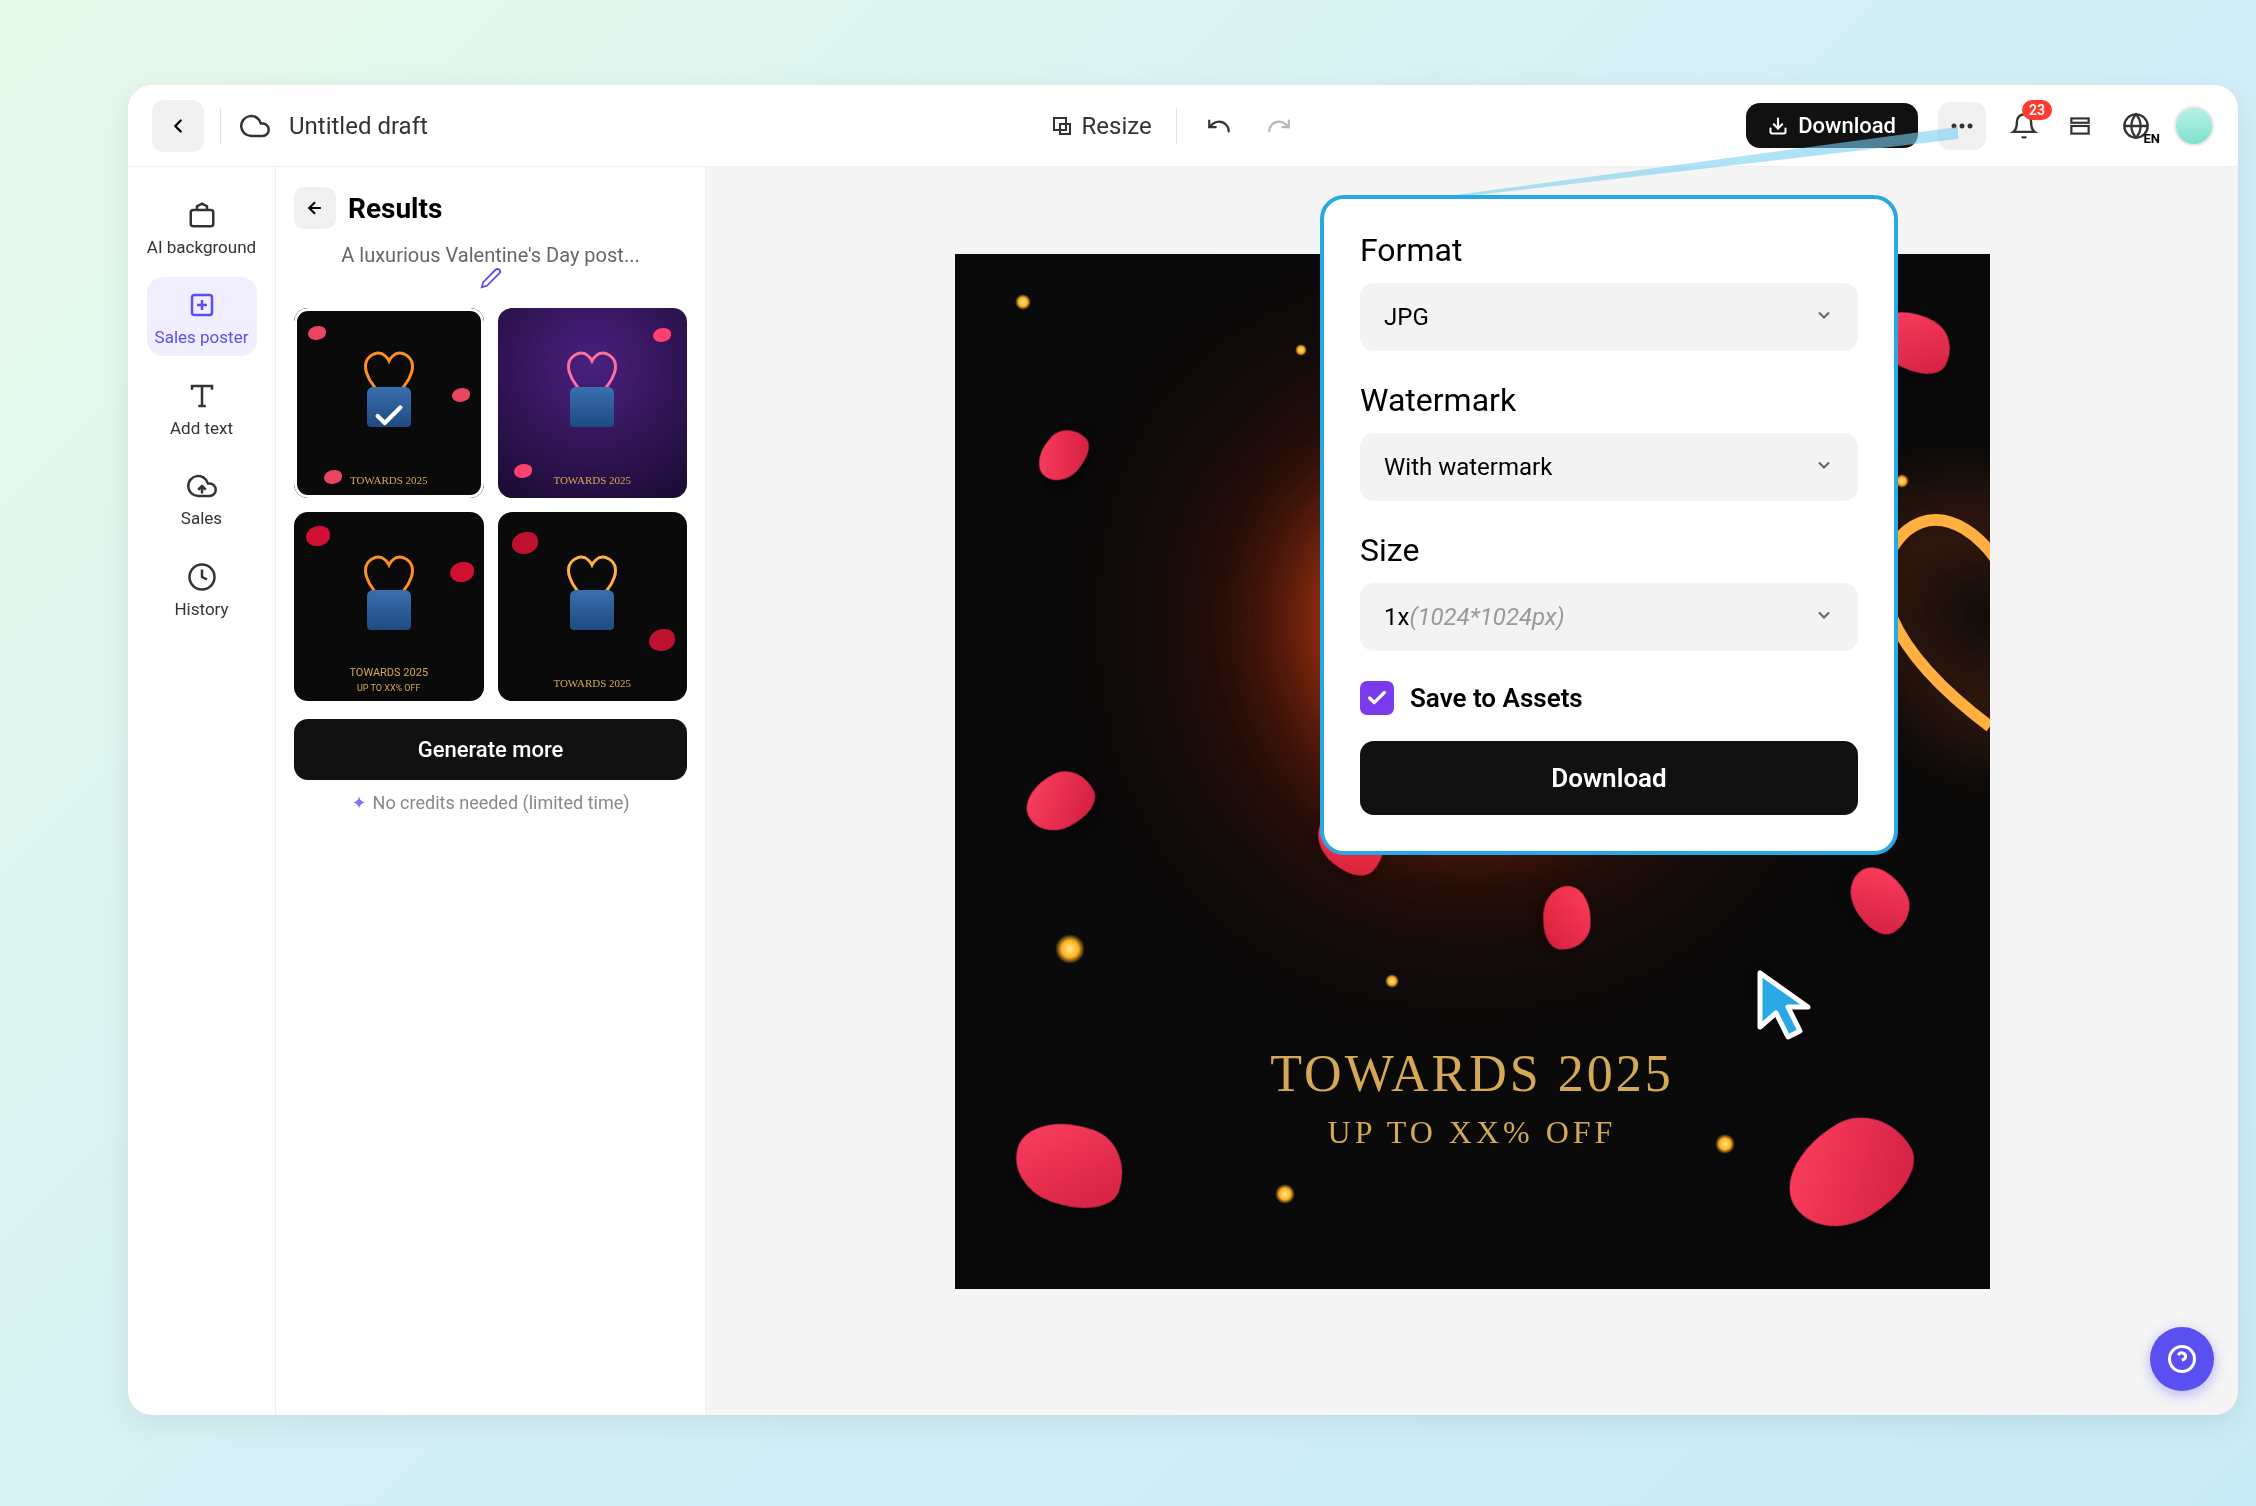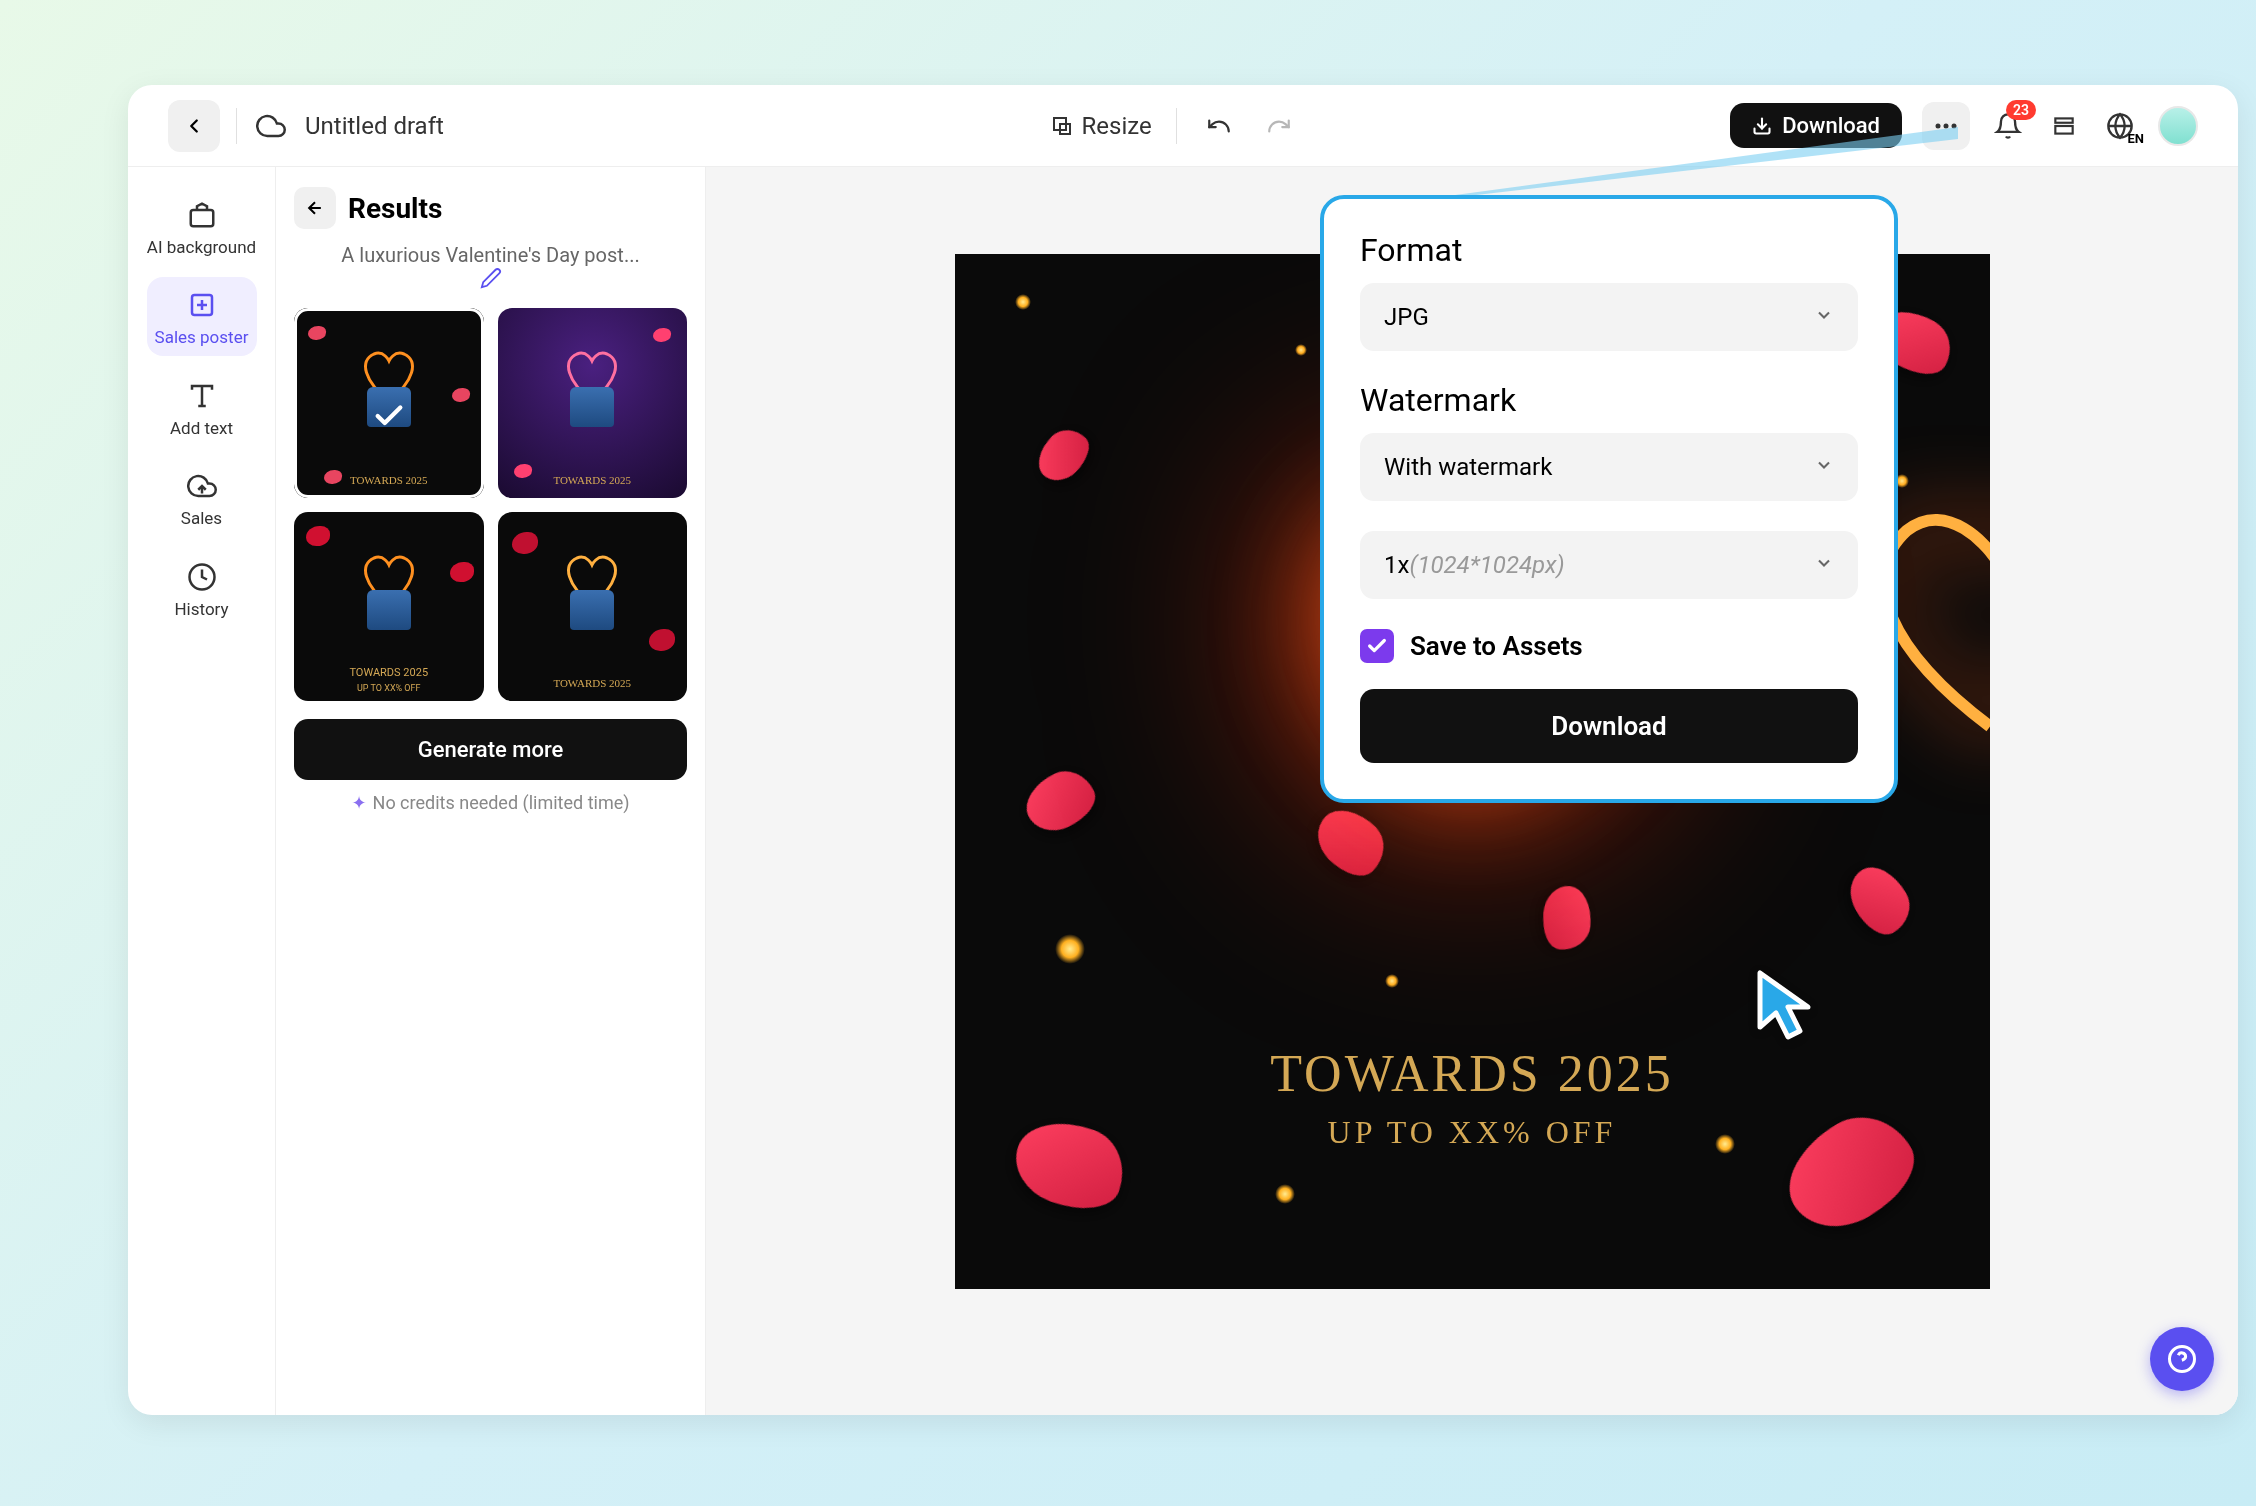--- a/index.html
+++ b/index.html
@@ -1,20 +1,20 @@
 <!DOCTYPE html>
 <html><head>
 <meta charset="utf-8">
 <style>
 * { margin:0; padding:0; box-sizing:border-box; font-family:-apple-system,BlinkMacSystemFont,"Segoe UI",Roboto,sans-serif; }
 body { width:2256px; height:1506px; background:linear-gradient(135deg,#e8f9e8 0%,#d4f0f7 50%,#c8ecf5 100%); position:relative; overflow:hidden; }
 .app { position:absolute; left:128px; top:85px; width:2110px; height:1330px; background:#fff; border-radius:24px; box-shadow:0 8px 30px rgba(0,0,0,.08); overflow:hidden; display:flex; flex-direction:column; }
 
 
-.topbar { height:82px; display:flex; align-items:center; padding:0 40px; border-bottom:1px solid #eee; gap:16px; }
+.topbar { height:82px; display:flex; align-items:center; padding:0 24px; border-bottom:1px solid #eee; gap:16px; }
 .back-btn { width:52px; height:52px; background:#f0f0f0; border-radius:12px; display:flex; align-items:center; justify-content:center; cursor:pointer; }
 .divider-v { width:1px; height:36px; background:#e0e0e0; }
 .cloud-ico { width:32px; height:32px; display:flex; align-items:center; justify-content:center; }
 .title-input { font-size:24px; border:none; outline:none; color:#333; min-width:220px; }
 .center-tools { margin-left:auto; display:flex; align-items:center; gap:24px; }
 .tool { display:flex; align-items:center; gap:8px; cursor:pointer; font-size:24px; color:#333; }
 .right-tools { margin-left:auto; display:flex; align-items:center; gap:20px; }
 .download-top { background:#111; color:#fff; padding:10px 22px; border-radius:14px; display:flex; align-items:center; gap:10px; font-size:22px; font-weight:500; cursor:pointer; }
 .more-btn { width:48px; height:48px; background:#f0f0f0; border-radius:12px; display:flex; align-items:center; justify-content:center; cursor:pointer; font-size:22px; }
 .bell-wrap { position:relative; cursor:pointer; }
@@ -341,20 +341,21 @@
     </div>
 
     <div class="field-label">Watermark</div>
     <div class="select">
       <span>With watermark</span>
       <span class="chev"><svg width="20" height="20" viewBox="0 0 24 24" fill="none" stroke="#666" stroke-width="2.5">
             <polyline points="6 9 12 15 18 9"></polyline>
           </svg></span>
     </div>
 
+    <div class="field-label">Size</div>
     <div class="select">
       <span><span>1x</span><span class="dim">(1024*1024px)</span></span>
       <span class="chev"><svg width="20" height="20" viewBox="0 0 24 24" fill="none" stroke="#666" stroke-width="2.5">
             <polyline points="6 9 12 15 18 9"></polyline>
           </svg></span>
     </div>
 
     <div class="save-row">
       <div class="checkbox">
         <svg width="22" height="22" viewBox="0 0 24 24" fill="none" stroke="#fff" stroke-width="3.5" stroke-linecap="round" stroke-linejoin="round">

